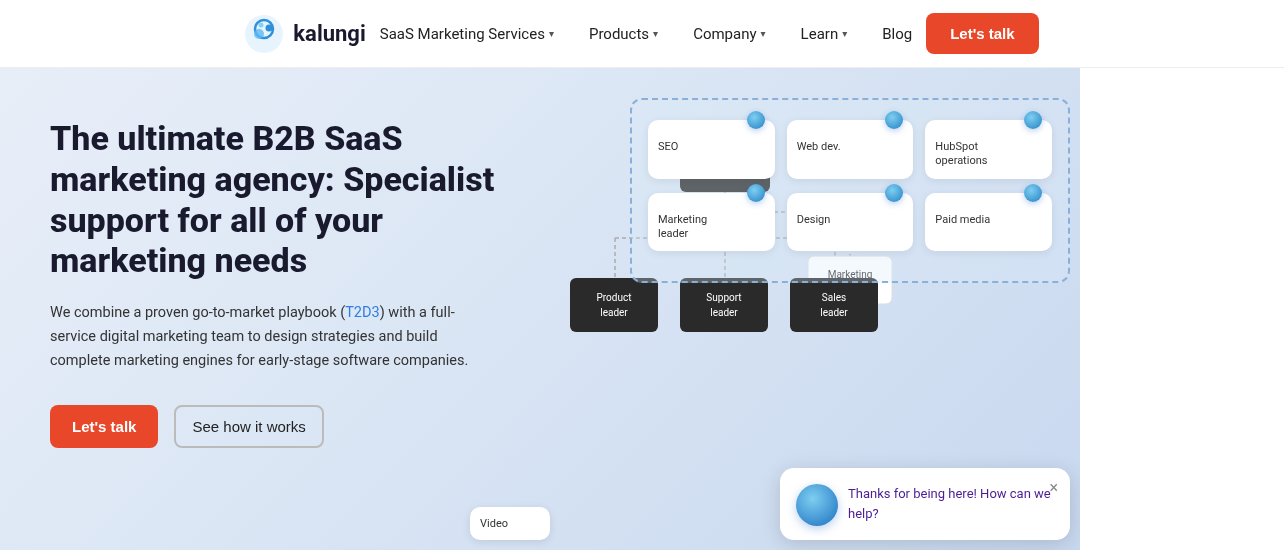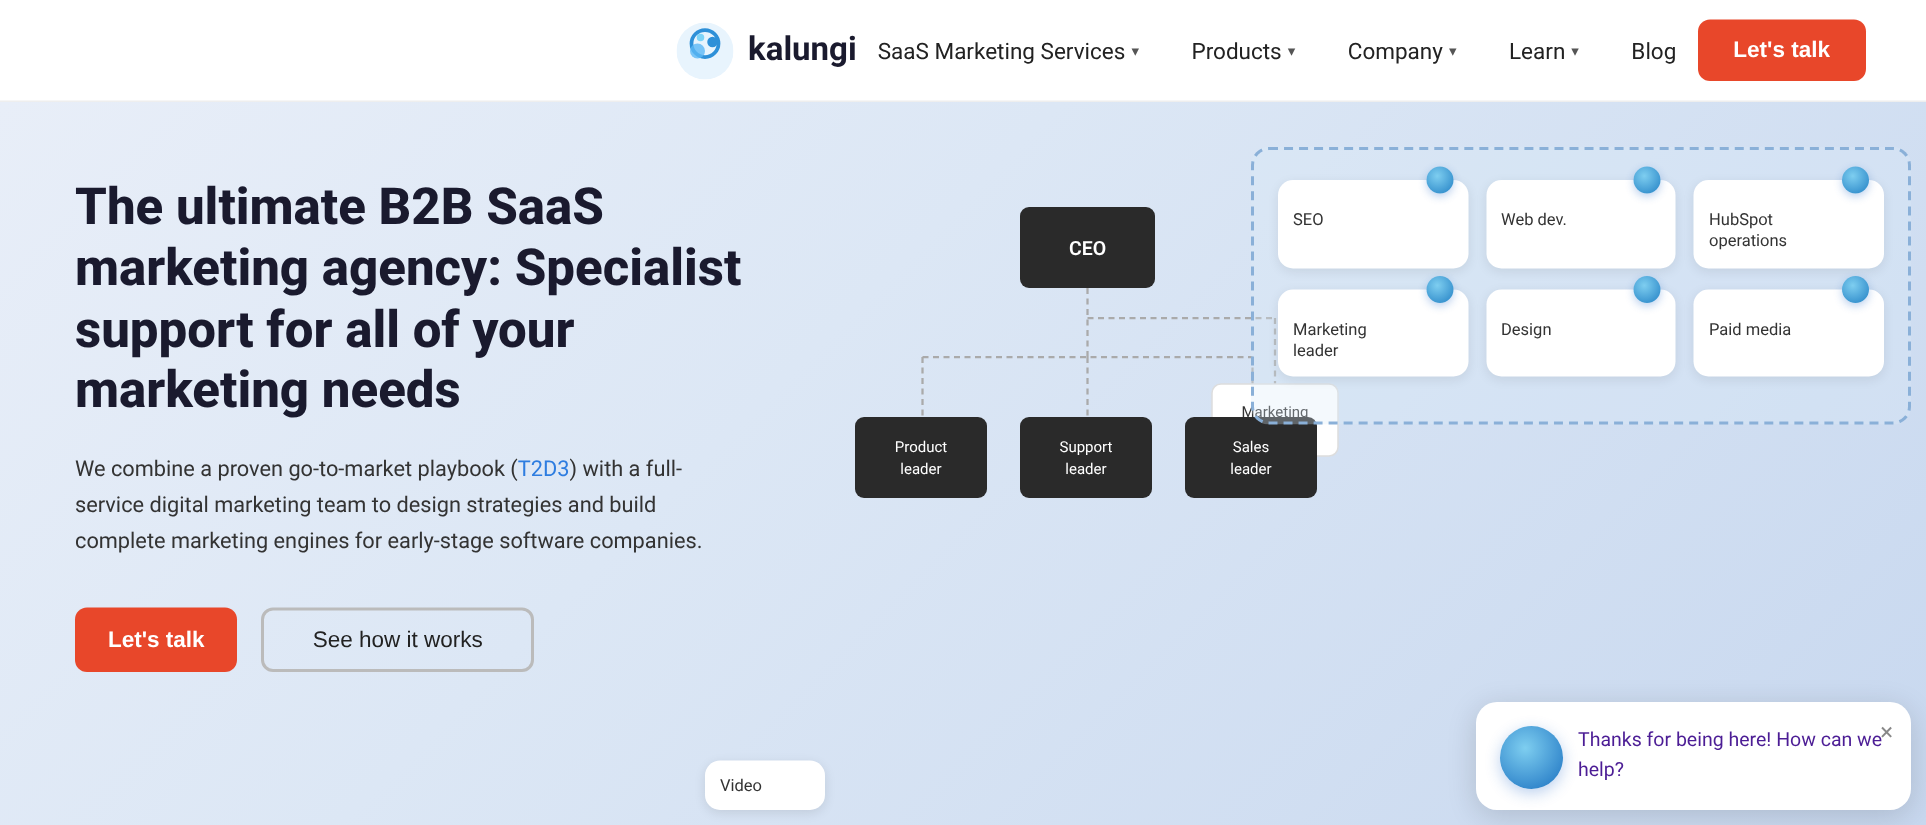--- a/index.html
+++ b/index.html
@@ -2,21 +2,21 @@
 <html><head>
   <meta charset="utf-8">
   <style>
     * { margin: 0; padding: 0; box-sizing: border-box; }
     body { font-family: -apple-system, BlinkMacSystemFont, 'Segoe UI', Roboto, sans-serif; overflow: hidden; width: 1284px; height: 550px; }
 
     
     .navbar {
       display: flex;
       align-items: center;
-      justify-content: flex-end;
+      justify-content: center;
       padding: 0 40px;
       height: 68px;
       background: #fff;
       border-bottom: 1px solid #eee;
       position: relative;
       z-index: 10;
     }
     .logo-area {
       display: flex;
       align-items: center;
@@ -59,21 +59,21 @@
       border-radius: 8px;
       padding: 12px 24px;
       font-size: 15px;
       font-weight: 600;
       cursor: pointer;
     }
 
     
     .hero {
       display: flex;
-      width: 1284px;
+      width: 1080px;
       height: 482px;
       background: linear-gradient(135deg, #e8eef8 0%, #dce7f5 40%, #c8d8ef 100%);
       position: relative;
       overflow: hidden;
     }
     .hero-left {
       flex: 0 0 500px;
       padding: 50px 0 50px 50px;
       display: flex;
       flex-direction: column;
@@ -110,21 +110,21 @@
       padding: 13px 22px;
       font-size: 15px;
       font-weight: 600;
       cursor: pointer;
     }
     .btn-secondary {
       background: transparent;
       color: #222;
       border: 2px solid #bbb;
       border-radius: 8px;
-      padding: 11px 32px;
+      padding: 11px 16px;
       font-size: 15px;
       font-weight: 500;
       cursor: pointer;
     }
 
     
     .hero-diagram {
       flex: 1;
       position: relative;
     }

